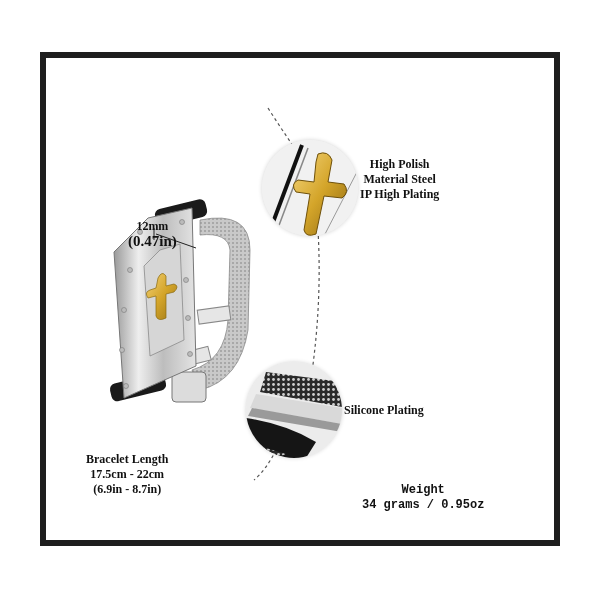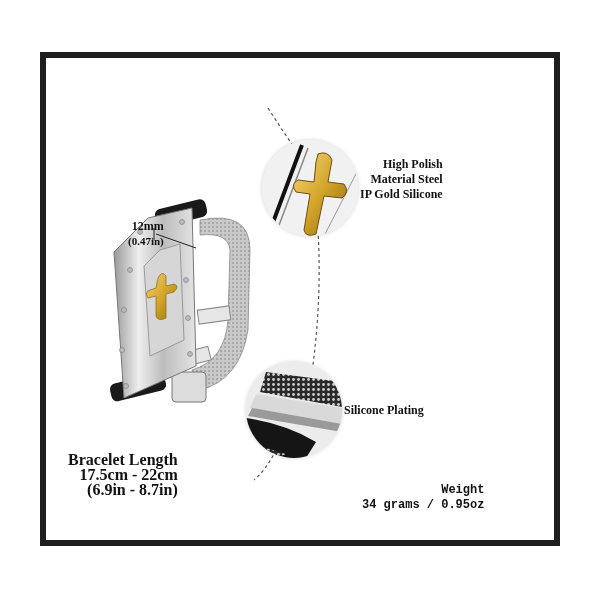--- a/index.html
+++ b/index.html
@@ -1,22 +1,22 @@
 <!DOCTYPE html>
 <html><head>
 <meta charset="utf-8">
 <style>
   html, body { margin: 0; padding: 0; background: #ffffff; }
   body { width: 600px; height: 600px; position: relative; overflow: hidden;
          font-family: "Liberation Serif", serif; }
   .frame { position: absolute; left: 40px; top: 52px; width: 508px; height: 482px;
            border: 6px solid #1e1e1e; background: #ffffff; box-sizing: content-box; }
-  .label { position: absolute; font-weight: bold; color: #111; text-align: right;
+  .label { position: absolute; font-weight: bold; color: #111; text-align: center;
            font-size: 12px; line-height: 15px; white-space: nowrap; }
-  .label .sub { font-size: 11px; display: block; }
+  .label .sub { font-size: 15px; display: block; }
   .dash-path { position: absolute; left: 0; top: 0; }
   .callout { position: absolute; border-radius: 50%; overflow: hidden;
              box-shadow: 0 0 4px rgba(0,0,0,0.18); background: #f2f2f2; }
   .bracelet { position: absolute; }
 </style>
 </head>
 <body>
 
 <div class="frame"></div>
 
@@ -93,42 +93,42 @@
         <stop offset="0.5" stop-color="#d4a52a"></stop>
         <stop offset="1" stop-color="#8c6610"></stop>
       </linearGradient>
     </defs>
     <path d="M56 14 Q 66 10 70 20 L 66 42 L 82 44 Q 88 52 80 58 L 62 56 L 54 94 Q 44 98 42 90 L 48 54 L 34 52 Q 28 44 36 40 L 52 42 L 54 22 Z" fill="url(#goldC)" stroke="#6e500a" stroke-width="1"></path>
   </svg>
 </div>
 <div class="label" style="left:360px; top:157px;">
   <span style="display:block">High Polish</span>
   <span style="display:block">Material Steel</span>
-  <span style="display:block">IP Gold Silicone</span>
+  <span style="display:block">IP High Plating</span>
 </div>
 
 <div class="callout" style="left:246px; top:362px; width:96px; height:96px;">
   <svg width="96" height="96" viewBox="0 0 96 96">
     <defs>
       <pattern id="meshC" width="5" height="5" patternUnits="userSpaceOnUse">
         <rect width="5" height="5" fill="#2a2a2a"></rect>
         <circle cx="2.5" cy="2.5" r="1.4" fill="#cfcfcf"></circle>
       </pattern>
     </defs>
     <rect width="96" height="96" fill="#ececec"></rect>
     <path d="M20 10 L 96 20 L 96 45 L 14 30 Z" fill="url(#meshC)"></path>
     <path d="M10 32 L 96 46 L 96 62 L 4 46 Z" fill="#d9d9d9"></path>
     <path d="M6 46 L 96 62 L 96 70 L 2 54 Z" fill="#9a9a9a"></path>
     <path d="M0 56 Q 40 62 70 80 L 60 96 L 0 96 Z" fill="#151515"></path>
     <path d="M0 80 L 40 92 L 30 96 L 0 96 Z" fill="url(#meshC)"></path>
   </svg>
 </div>
 <div class="label" style="left:344px; top:403px;">Silicone Plating</div>
 
-<div class="label" style="left:68px; top:452px; font-size:16px;">
+<div class="label" style="left:86px; top:452px; font-size:12px;">
   <span style="display:block">Bracelet Length</span>
   <span style="display:block">17.5cm - 22cm</span>
   <span style="display:block">(6.9in - 8.7in)</span>
 </div>
 
 <div class="label" style="left:362px; top:483px;font-family:Liberation Mono, monospace;">
   <span style="display:block">Weight</span>
   <span style="display:block">34 grams / 0.95oz</span>
 </div>
 

